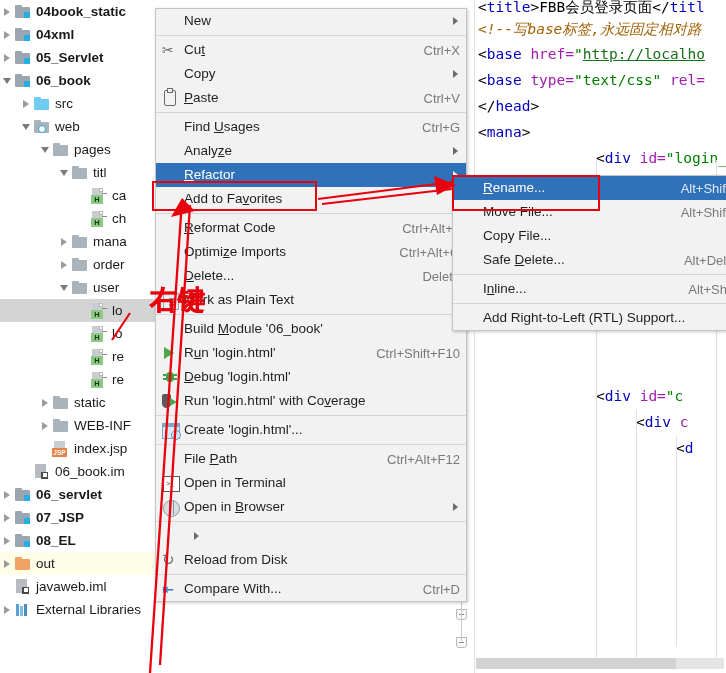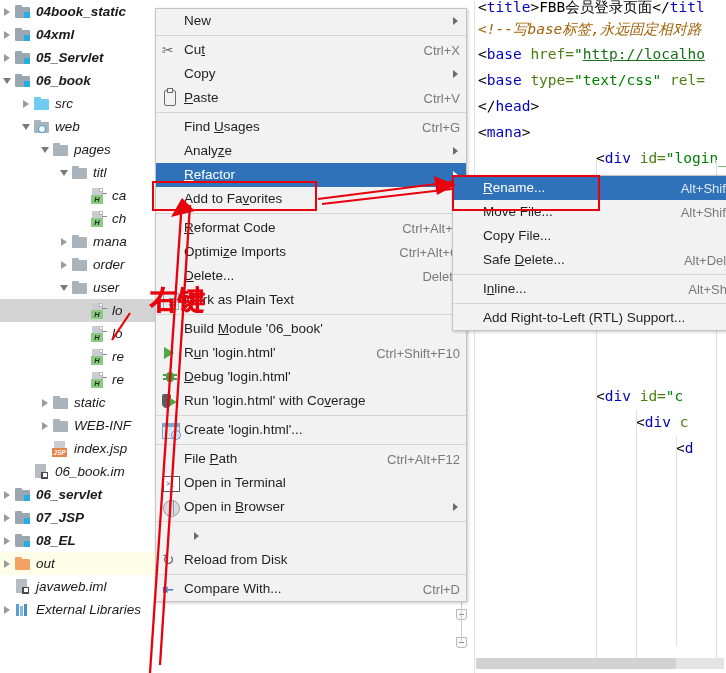--- a/index.html
+++ b/index.html
@@ -23,21 +23,20 @@
     font-size: 13.5px;
     color: #1a1a1a;
     overflow: hidden;
   }
   .tree-row {
     position: relative;
     height: 23px;
     display: flex;
     align-items: center;
     white-space: nowrap;
-    font-style: italic;
   }
   .tree-row.selected { background: #d4d4d4; }
   .tree-row.out-row  { background: #fdfde8; }
   .tw {
     width: 14px; height: 23px;
     display: inline-flex; align-items: center; justify-content: center;
     flex: 0 0 14px;
   }
   .tw .arr-r {
     width: 0; height: 0;
@@ -192,21 +191,21 @@
     content: ""; position: absolute; left: 2px; top: 4px; width: 5px; height: 1px; background: #888;
   }
   .fold.pointy { border-radius: 0 0 3px 3px; }
   .fold-line { position: absolute; left: 9px; width: 1px; background: #c8c8c8; }
   .code-line {
     position: absolute; left: 26px;
     white-space: pre;
     line-height: 15px;
   }
   .tk-tag  { color: #0000c0; }
-  .tk-attr { color: #4d7c0f; }
+  .tk-attr { color: #a21caf; }
   .tk-str  { color: #008000; }
   .tk-link { color: #186f18; text-decoration: underline; }
   .tk-cm   { color: #a16207; font-style: italic; }
   .tk-txt  { color: #000000; }
   .tk-ang  { color: #000000; }
   .ind-guide { position: absolute; width: 1px; background: #e0e0e0; }
   #h-scroll {
     position: absolute; left: 24px; bottom: 4px; height: 11px; width: 248px;
     background: #e4e4e4;
   }

